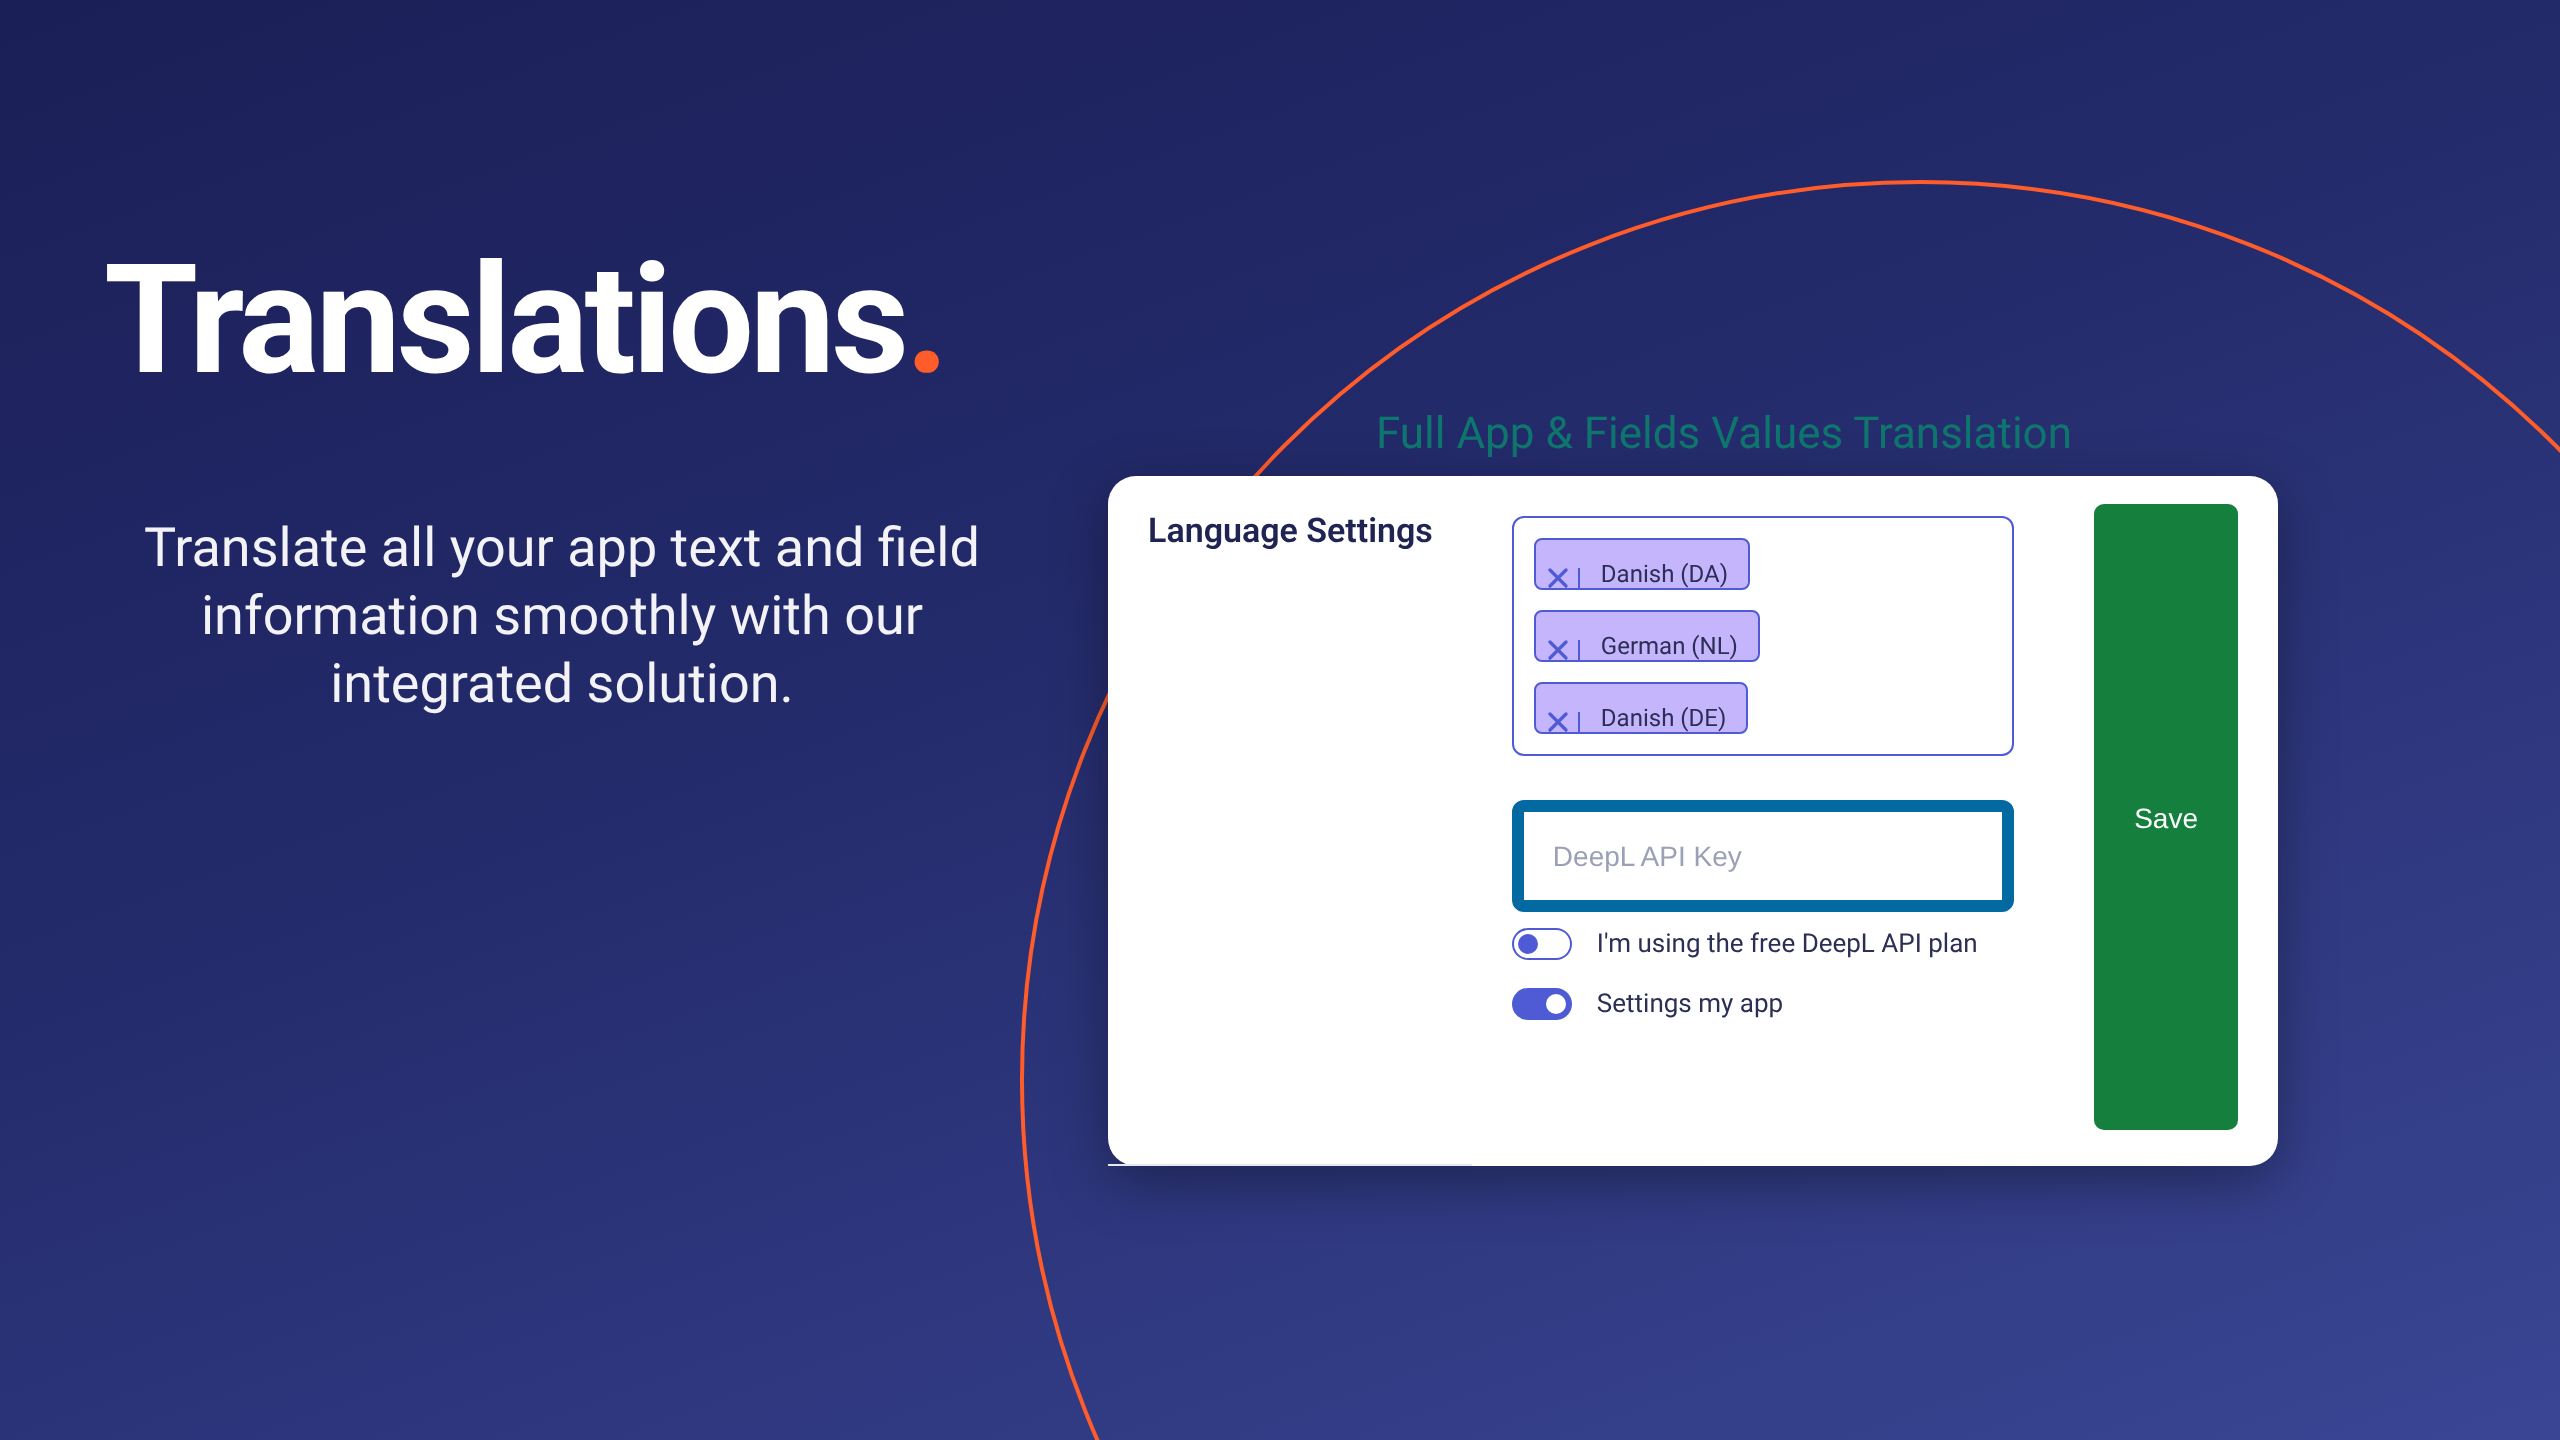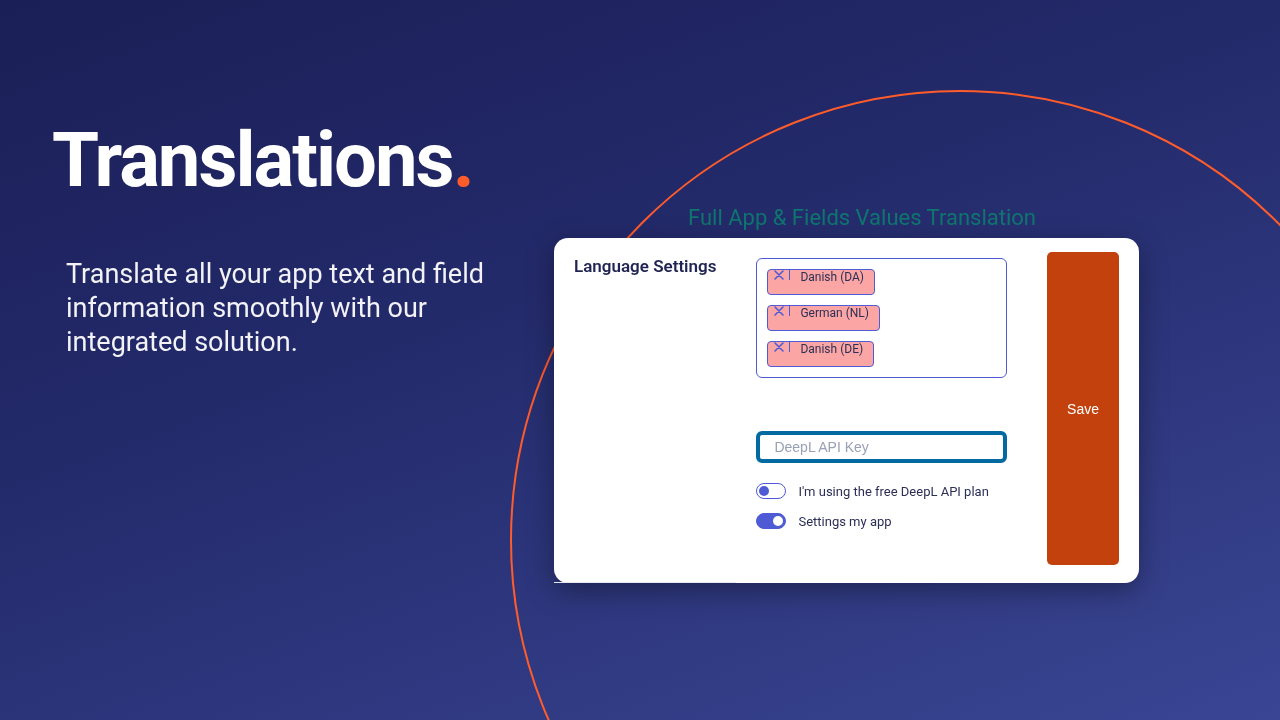--- a/index.html
+++ b/index.html
@@ -30,20 +30,21 @@
     font-weight: 700;
     letter-spacing: -2px;
     color: #ffffff;
   }
   .hero h1 .dot { color: #ff5c2b; }
   .subtitle-block {
     position: absolute;
     top: 258px;
     left: 66px;
     width: 430px;
+    text-align: center;
   }
   .subtitle-block p {
     font-size: 27px;
     line-height: 1.25;
     font-weight: 400;
     color: #f2f2f7;
   }
   .hero-label {
     position: absolute;
     top: 205px;
@@ -84,28 +85,28 @@
     border-radius: 6px;
     padding: 10px 10px;
     display: flex;
     gap: 10px;
     flex-wrap: wrap;
     min-height: 48px;
     align-items: center;
   }
   .chip {
     display: inline-flex;
-    align-items: flex-start;
+    align-items: flex-end;
     border: 1px solid #4f5bd5;
     border-radius: 4px;
     overflow: hidden;
     height: 26px;
     font-size: 12px;
     color: #2c2f55;
-    background: #fca5a5;
+    background: #c4b5fd;
   }
   .chip .x {
     width: 22px;
     display: flex;
     align-items: center;
     justify-content: center;
     border-right: 1px solid #4f5bd5;
     color: #4f5bd5;
     cursor: pointer;
   }
@@ -114,32 +115,31 @@
     padding: 0 10px;
     display: flex;
     align-items: center;
     white-space: nowrap;
   }
   .api-input-wrap {
     margin-top: 22px;
   }
   .api-input {
     width: 100%;
-    height: 32px;
-    border: 4px solid #0369a1;
+    height: 56px;
+    border: 6px solid #0369a1;
     border-radius: 6px;
     padding: 0 14px;
     font-size: 14px;
     color: #1f2452;
     outline: none;
-    margin-top: 31px;
   }
   .api-input::placeholder { color: #9aa0b5; }
   .toggles {
-    margin-top: 20px;
+    margin-top: 8px;
     display: flex;
     flex-direction: column;
     gap: 14px;
   }
   .toggle-row {
     display: flex;
     align-items: center;
     gap: 12px;
     font-size: 13px;
     color: #2c2f55;
@@ -180,21 +180,21 @@
     top: 50%;
     right: 2px;
     transform: translateY(-50%);
   }
   .card-footer {
     padding: 14px 20px 18px 20px;
     display: flex;
     justify-content: flex-end;
   }
   .save-btn {
-    background: #c2410c;
+    background: #15803d;
     color: #fff;
     border: none;
     border-radius: 5px;
     padding: 9px 20px;
     font-size: 14px;
     cursor: pointer;
   }
 </style>
 </head>
 <body>

